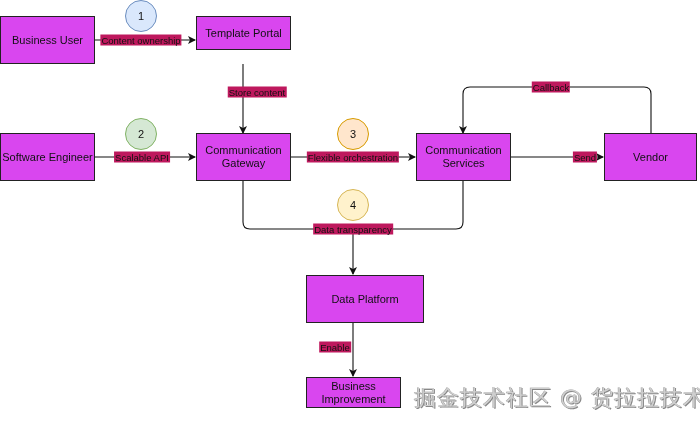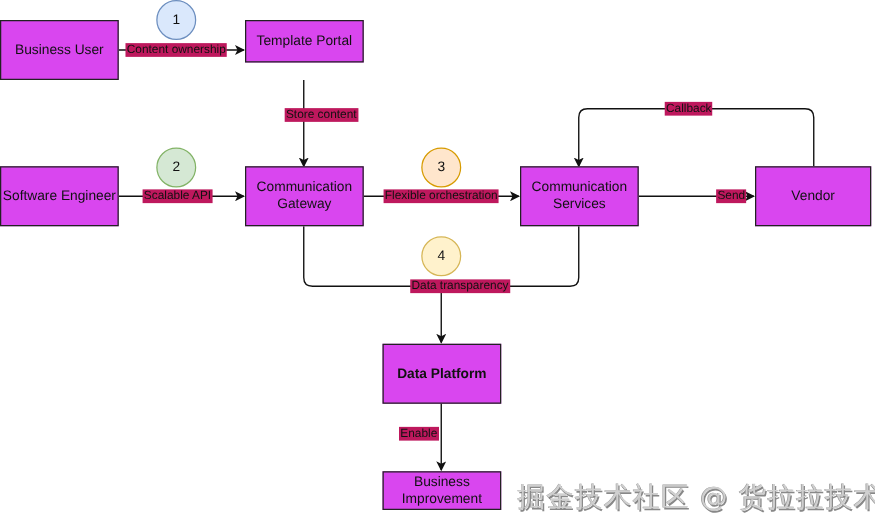--- a/index.html
+++ b/index.html
@@ -33,31 +33,31 @@
 </svg>
 
 <div class="box" style="left:0;top:16px;width:95px;height:48px;">Business User</div>
 <div class="box" style="left:196px;top:16px;width:95px;height:34px;">Template Portal</div>
 <div class="box" style="left:0;top:133px;width:95px;height:48px;">Software Engineer</div>
 <div class="box" style="left:196px;top:133px;width:95px;height:48px;">Communication
 Gateway</div>
 <div class="box" style="left:416px;top:133px;width:95px;height:48px;">Communication
 Services</div>
 <div class="box" style="left:604px;top:133px;width:93px;height:48px;">Vendor</div>
-<div class="box" style="left:306px;top:275px;width:95px;height:48px;font-weight:bold;">Data Platform</div>
+<div class="box" style="left:306px;top:275px;width:118px;height:48px;">Data Platform</div>
 <div class="box" style="left:306px;top:377px;width:95px;height:31px;">Business
 Improvement</div>
 
 <span class="lbl" style="left:141px;top:40px;">Content ownership</span>
 <span class="lbl" style="left:257px;top:92px;">Store content</span>
 <span class="lbl" style="left:142px;top:157px;">Scalable API</span>
 <span class="lbl" style="left:353px;top:157px;">Flexible orchestration</span>
 <span class="lbl" style="left:552px;top:157px;margin-left:33px;">Send</span>
 <span class="lbl" style="left:551px;top:87px;">Callback</span>
-<span class="lbl" style="left:368px;top:229px;">Data transparency</span>
+<span class="lbl" style="left:353px;top:229px;">Data transparency</span>
 <span class="lbl" style="left:335px;top:347px;">Enable</span>
 
 <div class="circle" style="left: 125px; top: 0px; background: rgb(218, 232, 252); border: 1.3px solid rgb(108, 142, 191);">
     <span>1</span>
   </div>
 <div class="circle" style="left: 125px; top: 118px; background: rgb(213, 232, 212); border: 1.3px solid rgb(130, 179, 102);">
     <span>2</span>
   </div>
 <div class="circle" style="left: 337px; top: 118px; background: rgb(255, 230, 204); border: 1.3px solid rgb(215, 155, 0);">
     <span>3</span>

